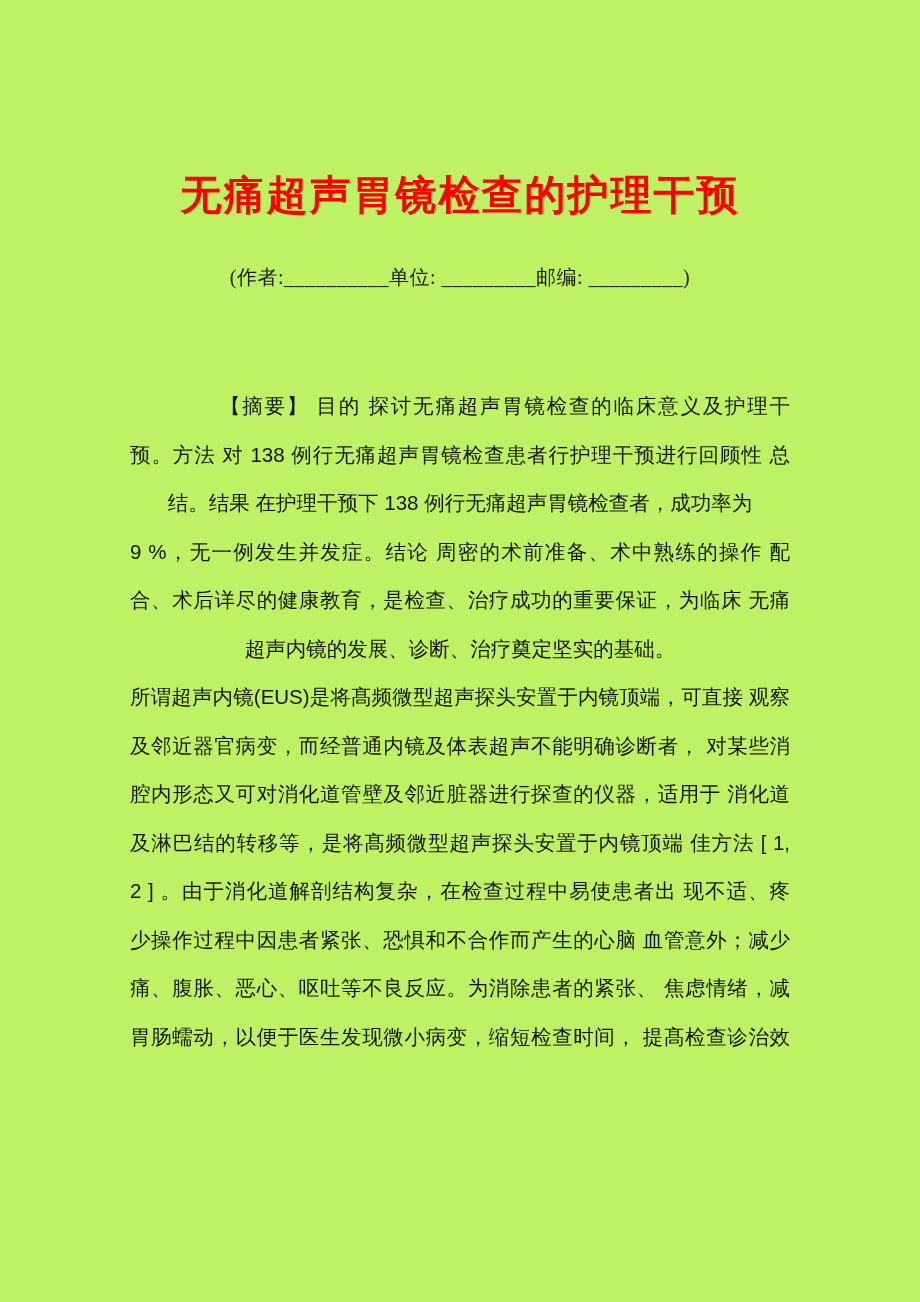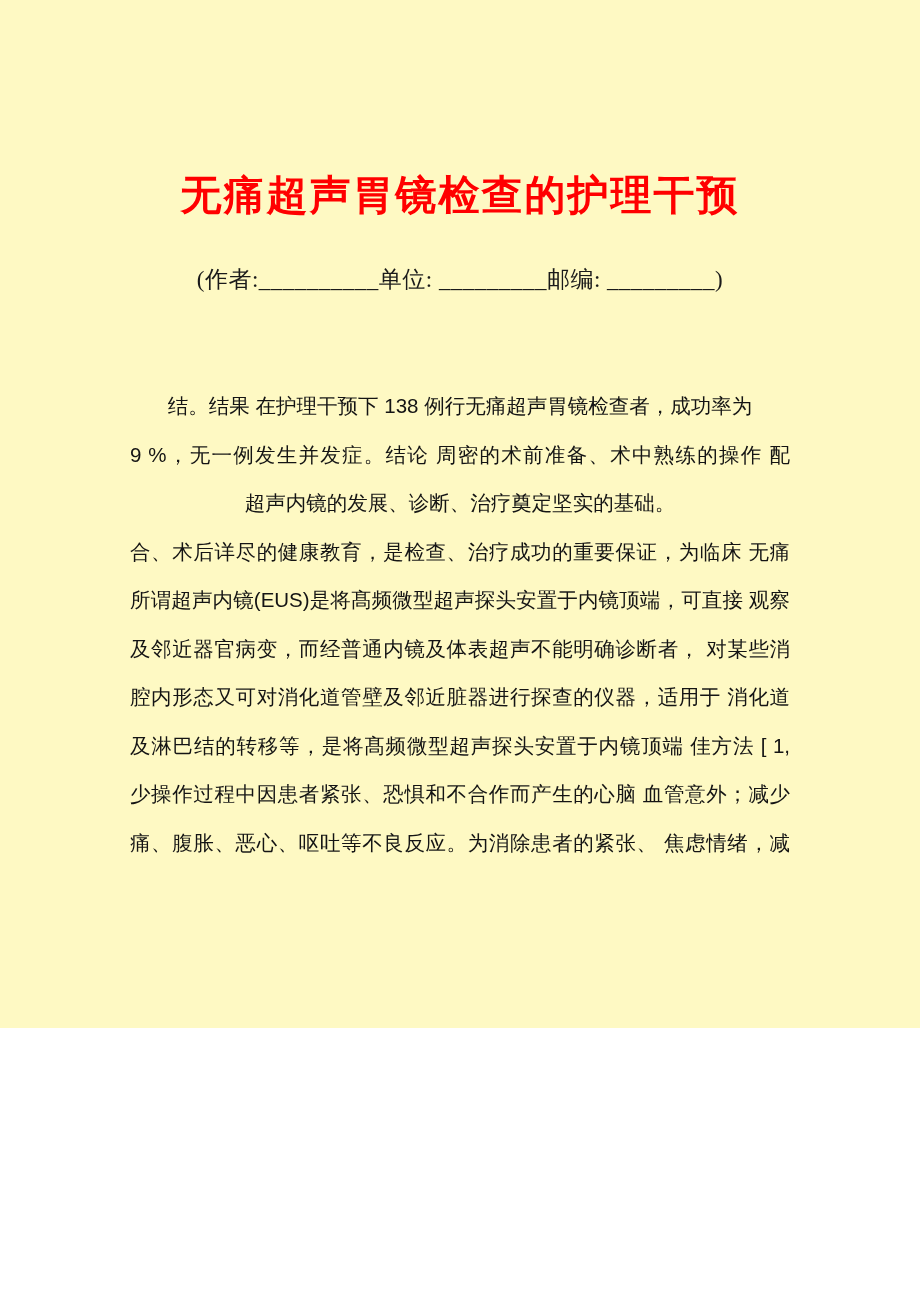--- a/index.html
+++ b/index.html
@@ -3,22 +3,22 @@
 <meta charset="utf-8">
 <style>
   html, body {
     margin: 0;
     padding: 0;
     background: #ffffff;
   }
   .page {
     position: relative;
     width: 920px;
-    height: 1028px;
-    background: #fef9c3;
+    height: 1302px;
+    background: #bef264;
     overflow: hidden;
     font-family: "Liberation Sans", "DejaVu Sans", sans-serif;
   }
   .doc-title {
     position: absolute;
     top: 168px;
     left: 0;
     width: 100%;
     margin: 0;
     text-align: center;
@@ -27,21 +27,21 @@
     letter-spacing: 2px;
     color: #ff0000;
     font-family: "Liberation Sans", "DejaVu Sans", sans-serif;
   }
   .author-line {
     position: absolute;
     top: 264px;
     left: 0;
     width: 100%;
     text-align: center;
-    font-size: 23px;
+    font-size: 20px;
     color: #1a1a1a;
     letter-spacing: 0.5px;
     font-family: "Liberation Serif", "DejaVu Serif", serif;
   }
   .text-block {
     position: absolute;
     top: 382px;
     left: 130px;
     width: 660px;
     color: #141414;
@@ -68,31 +68,35 @@
 
 <div class="page">
 
   <h1 class="doc-title" style="color: rgb(255, 0, 0);">无痛超声胃镜检查的护理干预</h1>
 
   <div class="author-line">(作者:__________单位: _________邮编:  _________)</div>
 
   <div class="text-block" style="color: rgb(20, 20, 20);">
 
     <div>
+        <div class="tline just indent">【摘要】 目的 探讨无痛超声胃镜检查的临床意义及护理干</div>
+        <div class="tline just">预。方法 对 138 例行无痛超声胃镜检查患者行护理干预进行回顾性 总</div>
         <div class="tline">结。结果 在护理干预下 138 例行无痛超声胃镜检查者，成功率为</div>
         <div class="tline just">9 %，无一例发生并发症。结论 周密的术前准备、术中熟练的操作 配</div>
+        <div class="tline just">合、术后详尽的健康教育，是检查、治疗成功的重要保证，为临床 无痛</div>
         <div class="tline">超声内镜的发展、诊断、治疗奠定坚实的基础。</div>
-        <div class="tline just">合、术后详尽的健康教育，是检查、治疗成功的重要保证，为临床 无痛</div>
       </div>
 
 
     <div>
         <div class="tline just">所谓超声内镜(EUS)是将髙频微型超声探头安置于内镜顶端，可直接 观察</div>
         <div class="tline just">及邻近器官病变，而经普通内镜及体表超声不能明确诊断者， 对某些消</div>
         <div class="tline just">腔内形态又可对消化道管壁及邻近脏器进行探查的仪器，适用于 消化道</div>
         <div class="tline just">及淋巴结的转移等，是将髙频微型超声探头安置于内镜顶端 佳方法 [ 1,</div>
+        <div class="tline just">2 ] 。由于消化道解剖结构复杂，在检查过程中易使患者出 现不适、疼</div>
         <div class="tline just">少操作过程中因患者紧张、恐惧和不合作而产生的心脑 血管意外；减少</div>
         <div class="tline just">痛、腹胀、恶心、呕吐等不良反应。为消除患者的紧张、 焦虑情绪，减</div>
+        <div class="tline just">胃肠蠕动，以便于医生发现微小病变，缩短检查时间， 提髙检查诊治效</div>
       </div>
 
   </div>
 
 </div>
 
 </body></html>

